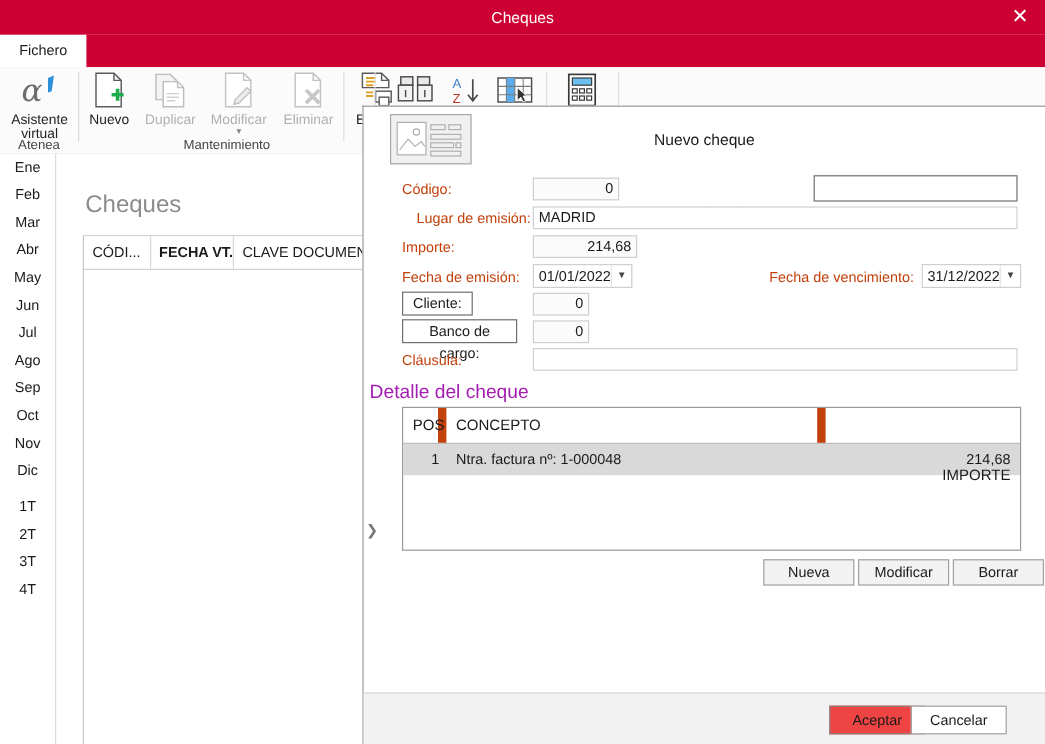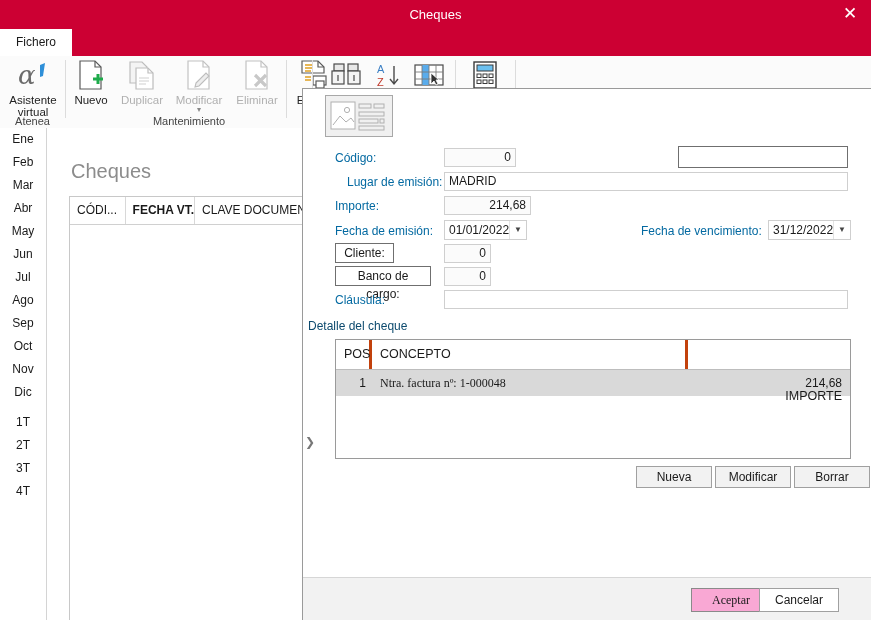--- a/index.html
+++ b/index.html
@@ -54,51 +54,51 @@
   
   .dialog{position:absolute;left:302px;top:88px;width:569px;height:532px;background:#ffffff;
     border:1px solid #9a9a9a;border-right:none;border-bottom:none;box-sizing:border-box;}
   .dlg-head{position:absolute;left:0;top:0;width:100%;height:55px;}
   .dlg-title{position:absolute;left:0;top:20px;width:100%;text-align:center;font-size:13px;color:#1a1a1a;}
   .dlg-iconbtn{position:absolute;left:22px;top:6px;width:68px;height:42px;background:#f0f0f0;
     border:1px solid #a8a8a8;box-sizing:border-box;cursor:pointer;
     display:flex;align-items:center;justify-content:center;}
 
   .dlg-body{position:absolute;left:0;top:55px;width:100%;height:435px;}
-  .fld-label{position:absolute;font-size:12px;color:#0369a1;}
+  .fld-label{position:absolute;font-size:12px;color:#c2410c;}
   .inp{position:absolute;box-sizing:border-box;border:1px solid #cfcfcf;background:#ffffff;
     height:19px;line-height:17px;font-size:12px;font-family:"Liberation Sans",sans-serif;
     color:#1a1a1a;padding:0 4px;}
   .inp.num{text-align:right;background:#fbfbfb;}
   .inp.strong{border:1px solid #6f6f6f;}
   .btnlabel{position:absolute;box-sizing:border-box;border:1px solid #6f6f6f;background:#ffffff;
     height:20px;line-height:18px;font-size:12px;text-align:center;color:#1a1a1a;cursor:pointer;padding:0 6px;}
   .datebox{position:absolute;box-sizing:border-box;border:1px solid #cfcfcf;background:#ffffff;
     height:20px;display:flex;align-items:center;}
   .datebox .dval{flex:1;padding-left:4px;font-size:12px;color:#1a1a1a;}
   .datebox .dcaret{width:18px;text-align:center;font-size:8px;color:#444;
     border-left:1px solid #e4e4e4;line-height:18px;}
 
-  .grp-label{position:absolute;font-size:12px;color:#0c4a6e;}
+  .grp-label{position:absolute;font-size:16px;color:#a21caf;}
   .grid{position:absolute;box-sizing:border-box;border:1px solid #9a9a9a;background:#ffffff;}
   .grid-head{display:flex;height:29px;border-bottom:1px solid #bdbdbd;}
   .grid-head .gh{line-height:29px;font-size:12.5px;color:#1a1a1a;padding:0 8px;box-sizing:border-box;}
-  .grid-head .gh.sep{border-right:3px solid #c2410c;}
+  .grid-head .gh.sep{border-right:7px solid #c2410c;}
   .grid-row{display:flex;height:26px;background:#d9d9d9;}
   .grid-row .gc{line-height:26px;font-size:12px;color:#1a1a1a;padding:0 8px;box-sizing:border-box;}
   .rowmark{position:absolute;font-size:12px;color:#777;}
 
   .gbtn{position:absolute;box-sizing:border-box;border:1px solid #a0a0a0;background:#f2f2f2;
     height:22px;line-height:20px;text-align:center;font-size:12px;color:#1a1a1a;cursor:pointer;}
 
   .dlg-foot{position:absolute;left:0;bottom:0;width:100%;height:42px;background:#f2f2f2;
     border-top:1px solid #d6d6d6;}
   .fbtn{position:absolute;top:10px;box-sizing:border-box;width:80px;height:24px;line-height:22px;
     text-align:center;font-size:12px;color:#1a1a1a;cursor:pointer;border:1px solid #a0a0a0;}
-  .fbtn.primary{background:#f9a8d4;border-color:#8a8a8a;font-family:Liberation Serif, serif;}
+  .fbtn.primary{background:#ef4444;border-color:#8a8a8a;}
   .fbtn.secondary{background:#ffffff;}
 </style>
 </head>
 <body>
 
 <div id="app">
 
   <div class="titlebar">
     <div class="titlebar-title">Cheques</div>
     <div class="titlebar-close">✕</div>
@@ -274,20 +274,21 @@
           <circle cx="17" cy="10" r="2.6" fill="none" stroke="#b0b0b0" stroke-width="1"></circle>
           <path d="M3 25 L10 16 L16 22 L21 18 L24 22" fill="none" stroke="#b0b0b0" stroke-width="1"></path>
           <rect x="29" y="4" width="12" height="4" fill="none" stroke="#b0b0b0" stroke-width="1"></rect>
           <rect x="44" y="4" width="10" height="4" fill="none" stroke="#b0b0b0" stroke-width="1"></rect>
           <rect x="29" y="12" width="25" height="4" fill="none" stroke="#b0b0b0" stroke-width="1"></rect>
           <rect x="29" y="19" width="19" height="4" fill="none" stroke="#b0b0b0" stroke-width="1"></rect>
           <rect x="50" y="19" width="4" height="4" fill="none" stroke="#b0b0b0" stroke-width="1"></rect>
           <rect x="29" y="26" width="25" height="4" fill="none" stroke="#b0b0b0" stroke-width="1"></rect>
         </svg>
       </div>
+      <div class="dlg-title">Nuevo cheque</div>
     </div>
 
     <div class="dlg-body">
 
       <div class="fld-label" style="left:32px;top:7px;">Código:</div>
       <div class="inp num" style="left:141px;top:4px;width:72px;">0</div>
       <div class="fld-label" style="left:276px;top:7px;margin-top:19px;">Clave documento:</div>
       <div class="inp strong" style="left:375px;top:2px;width:170px;height:22px;"></div>
 
       <div class="fld-label" style="left:32px;top:31px;margin-left:12px;">Lugar de emisión:</div>
@@ -320,21 +321,21 @@
       <div class="rowmark" style="left:2px;top:291px;">❯</div>
 
       <div class="grid" style="left:32px;top:195px;width:516px;height:120px;">
         <div class="grid-head">
           <div class="gh sep" style="width:36px;text-align:right;padding-right:6px;">POS</div>
           <div class="gh sep" style="width:316px;">CONCEPTO</div>
           <div class="gh" style="width:162px;text-align:right;margin-top:42px;">IMPORTE</div>
         </div>
         <div class="grid-row">
           <div class="gc" style="width:36px;text-align:right;padding-right:6px;">1</div>
-          <div class="gc" style="width:316px;font-family:Liberation Serif, serif;">Ntra. factura nº: 1-000048</div>
+          <div class="gc" style="width:316px;">Ntra. factura nº: 1-000048</div>
           <div class="gc" style="width:162px;text-align:right;">214,68</div>
         </div>
       </div>
 
       <div class="gbtn" style="left:333px;top:322px;width:76px;">Nueva</div>
       <div class="gbtn" style="left:412px;top:322px;width:76px;">Modificar</div>
       <div class="gbtn" style="left:491px;top:322px;width:76px;">Borrar</div>
 
     </div>
 

